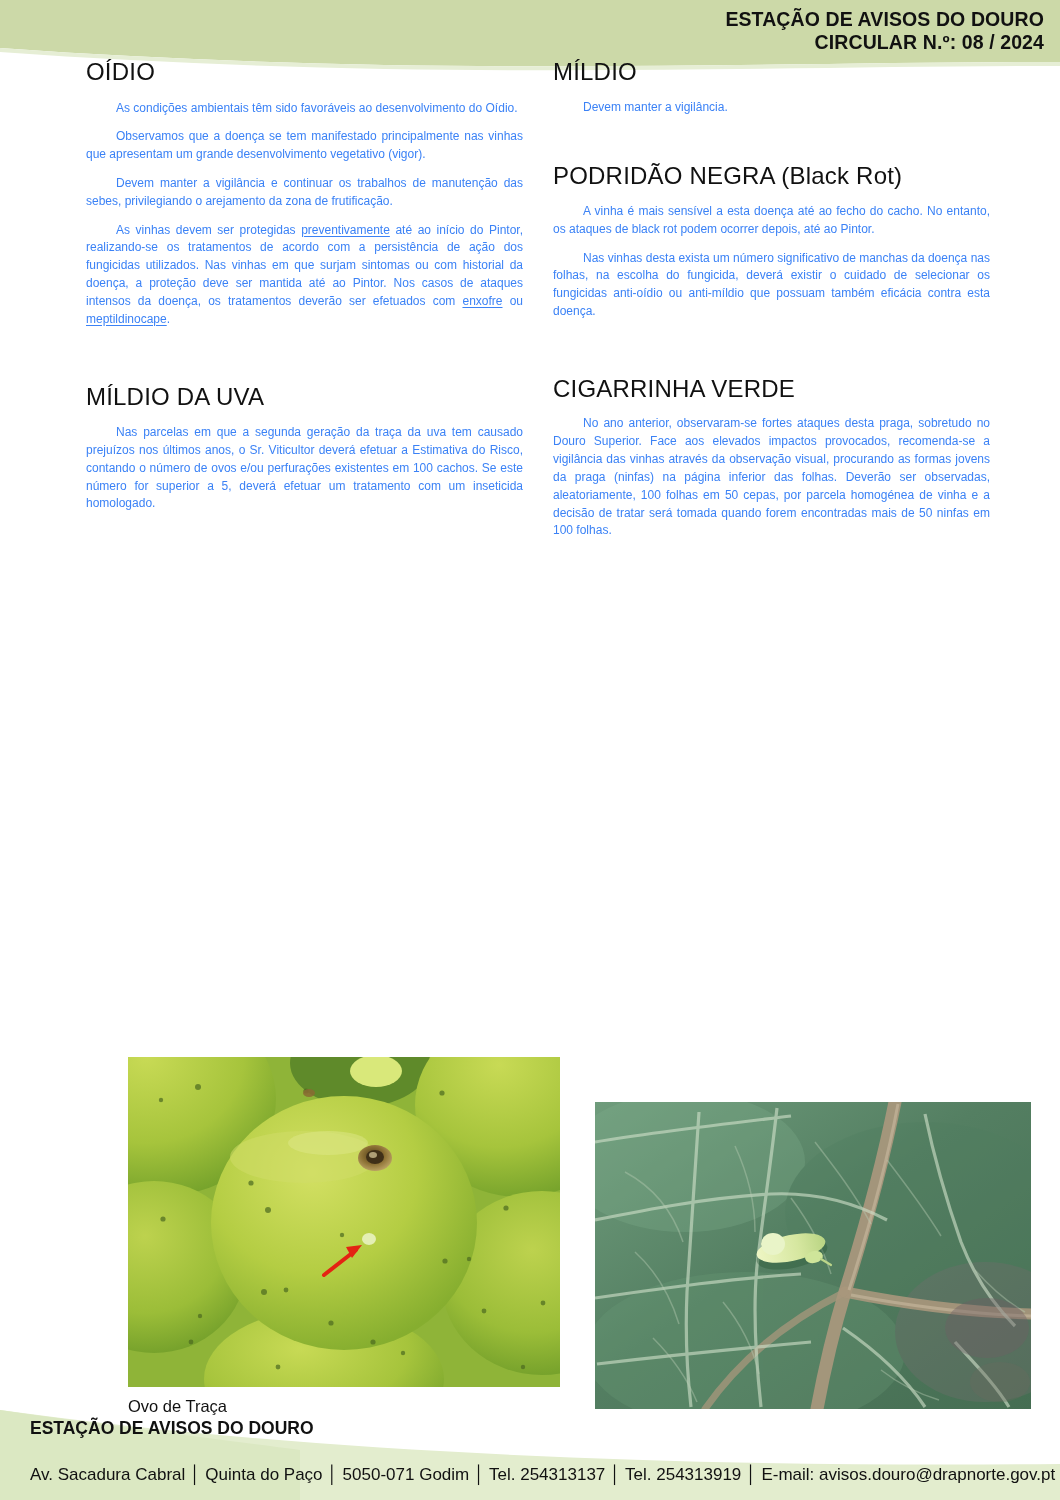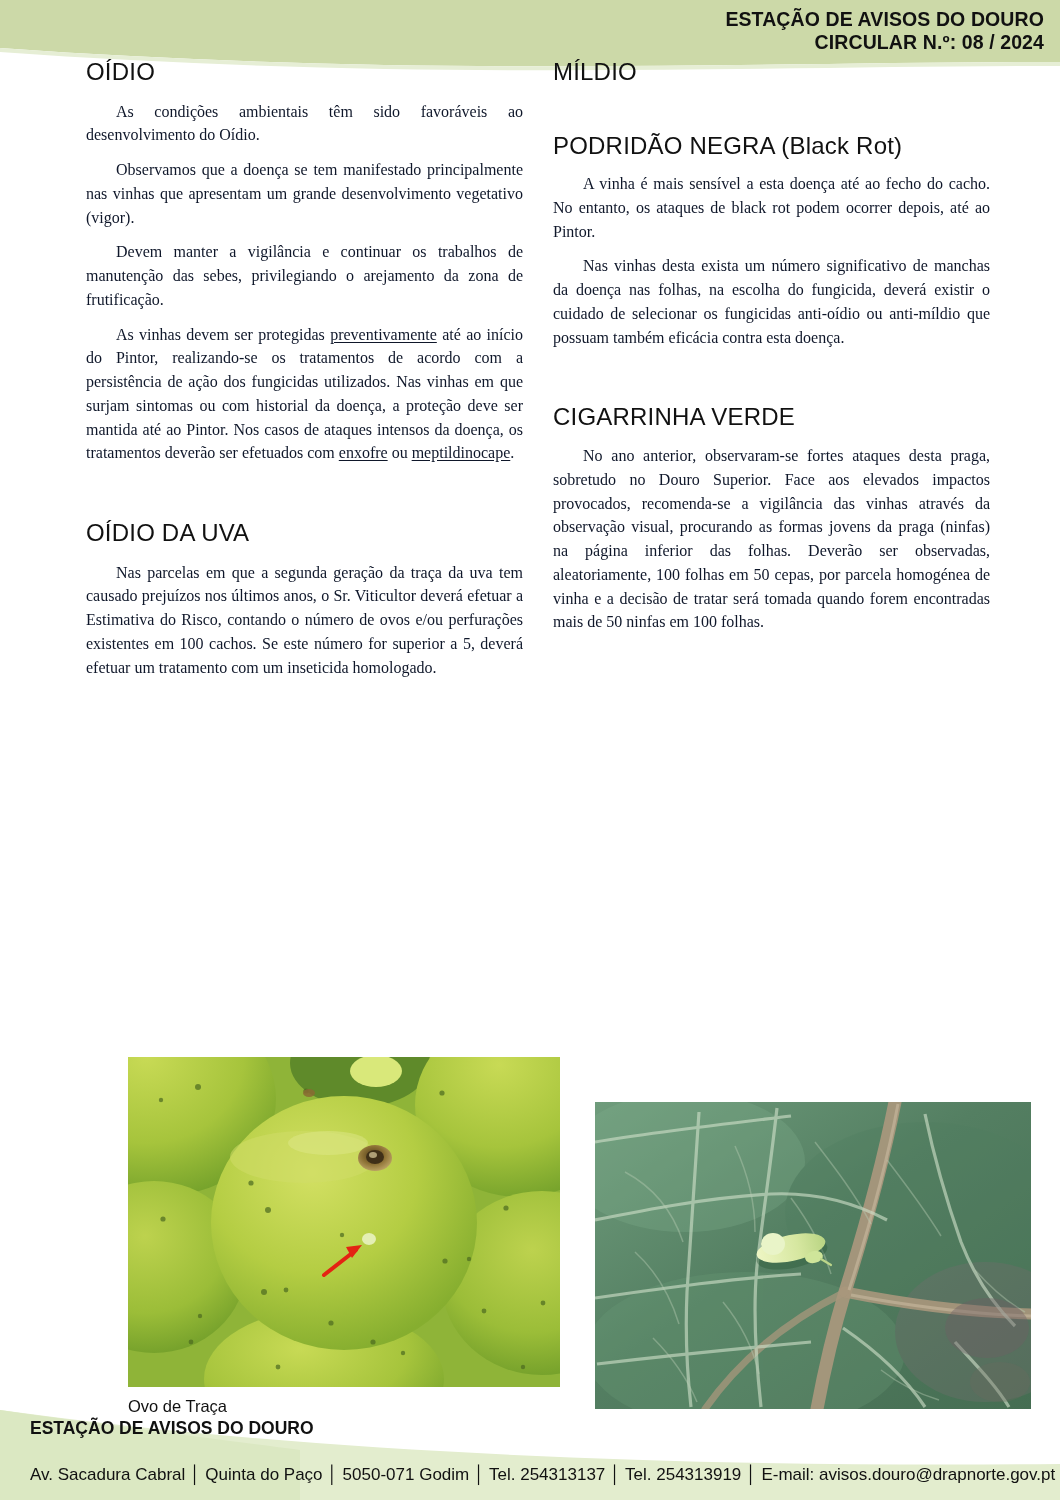--- a/index.html
+++ b/index.html
@@ -58,26 +58,26 @@
     color: #111111;
     line-height: 1.15;
   }
   .col-right h2.section-title { margin-bottom: 13px; }
 
   .block { margin-bottom: 26px; }
   .block:last-child { margin-bottom: 0; }
 
   p.para {
     margin: 0 0 11px 0;
-    font-family: Liberation Serif, serif;
-    font-size: 16px;
+    font-family: Liberation Sans, sans-serif;
+    font-size: 12px;
     line-height: 1.485;
     text-align: justify;
     text-indent: 30px;
-    color: #0f172a;
+    color: #3b82f6;
     hyphens: none;
   }
   p.para:last-child { margin-bottom: 0; }
   p.para u { text-decoration: underline; text-underline-offset: 2px; }
 
   .spacer-20 { height: 20px; }
   .spacer-28 { height: 28px; }
 
   
   .figure { position: absolute; border-radius: 31px; }
@@ -152,30 +152,31 @@
     <h2 class="section-title">OÍDIO</h2>
     <p class="para">As condições ambientais têm sido favoráveis ao desenvolvimento do Oídio.</p>
     <p class="para">Observamos que a doença se tem manifestado principalmente nas vinhas que apresentam um grande desenvolvimento vegetativo (vigor).</p>
     <p class="para">Devem manter a vigilância e continuar os trabalhos de manutenção das sebes, privilegiando o arejamento da zona de frutificação.</p>
     <p class="para"><span>As vinhas devem ser protegidas </span><u>preventivamente</u><span> até ao início do Pintor, realizando-se os tratamentos de acordo com a persistência de ação dos fungicidas utilizados. Nas vinhas em que surjam sintomas ou com historial da doença, a proteção deve ser mantida até ao Pintor. Nos casos de ataques intensos da doença, os tratamentos deverão ser efetuados com </span><u>enxofre</u><span> ou </span><u>meptildinocape</u><span>.</span></p>
   </div>
 
   <div class="spacer-28"></div>
 
   <div class="block">
-    <h2 class="section-title">OÍDIO DA UVA</h2>
+    <h2 class="section-title">MÍLDIO DA UVA</h2>
     <p class="para">Nas parcelas em que a segunda geração da traça da uva tem causado prejuízos nos últimos anos, o Sr. Viticultor deverá efetuar a Estimativa do Risco, contando o número de ovos e/ou perfurações existentes em 100 cachos. Se este número for superior a 5, deverá efetuar um tratamento com um inseticida homologado.</p>
   </div>
 
 </div>
 
 <div class="col col-right">
 
   <div class="block">
     <h2 class="section-title">MÍLDIO</h2>
+    <p class="para">Devem manter a vigilância.</p>
   </div>
 
   <div class="spacer-20"></div>
 
   <div class="block">
     <h2 class="section-title">PODRIDÃO NEGRA (Black Rot)</h2>
     <p class="para">A vinha é mais sensível a esta doença até ao fecho do cacho. No entanto, os ataques de black rot podem ocorrer depois, até ao Pintor.</p>
     <p class="para">Nas vinhas desta exista um número significativo de manchas da doença nas folhas, na escolha do fungicida, deverá existir o cuidado de selecionar os fungicidas anti-oídio ou anti-míldio que possuam também eficácia contra esta doença.</p>
   </div>
 

